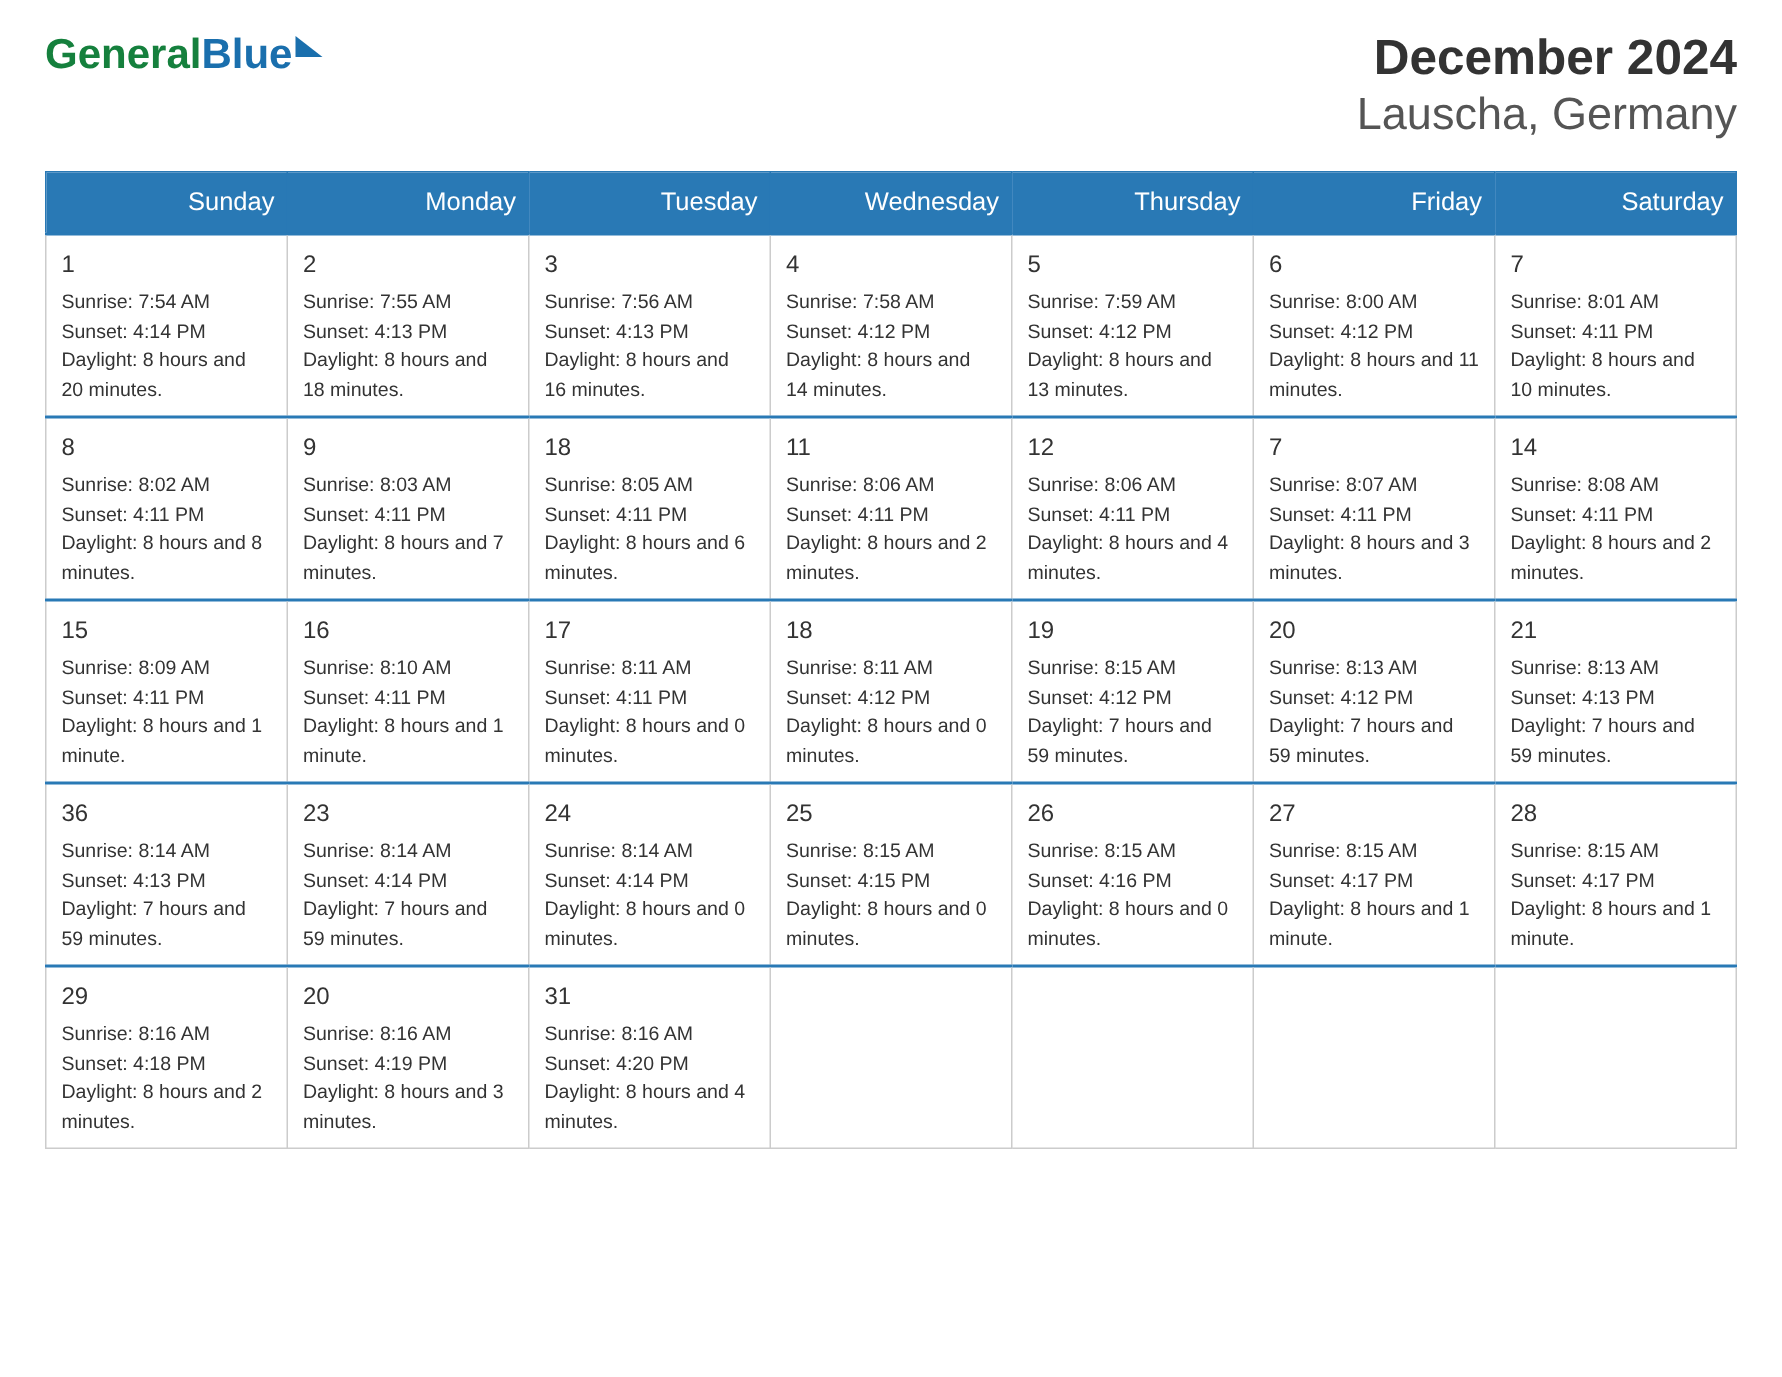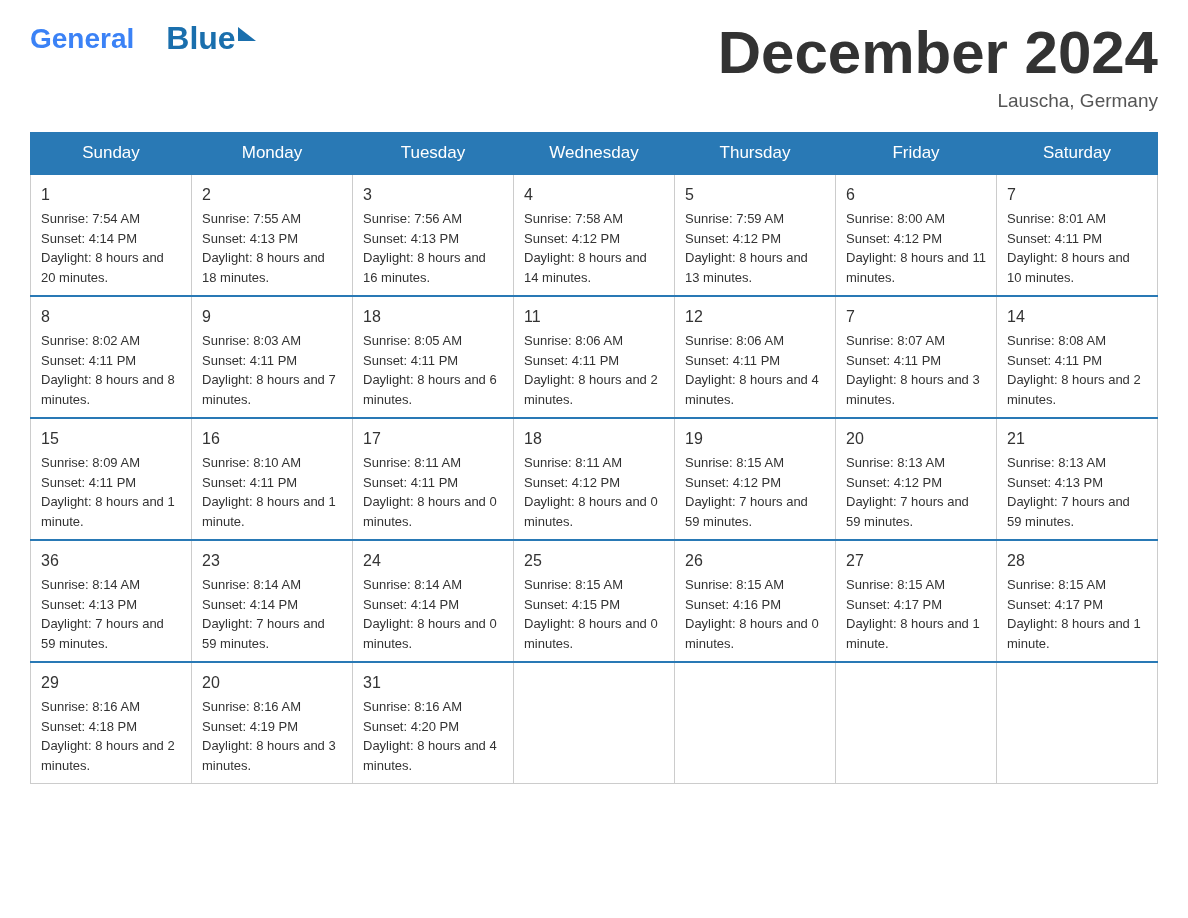--- a/index.html
+++ b/index.html
@@ -21,64 +21,63 @@
       flex-direction: column;
       align-items: flex-start;
     }
     .logo-text {
       display: flex;
       align-items: center;
     }
     .logo-general {
       font-size: 28px;
       font-weight: bold;
-      color: #3b82f6;
+      color: #15803d;
     }
     .logo-blue-container {
       display: flex;
       align-items: center;
     }
     .logo-blue {
-      font-size: 32px;
+      font-size: 28px;
       font-weight: bold;
       color: #1a6fad;
-      margin-left: 32px;
     }
     .logo-triangle {
       width: 0;
       height: 0;
       border-left: 18px solid #1a6fad;
       border-top: 14px solid transparent;
       border-bottom: 0px solid transparent;
       margin-left: 2px;
       margin-top: -10px;
     }
     .title-area {
       text-align: right;
     }
     .month-title {
-      font-size: 60px;
+      font-size: 33px;
       font-weight: bold;
       color: #333;
       line-height: 1.1;
     }
     .location {
-      font-size: 19px;
+      font-size: 30px;
       color: #555;
       margin-top: 4px;
     }
     .calendar {
       width: 100%;
       border-collapse: collapse;
     }
     .calendar th {
       background-color: #2979b5;
       color: #fff;
       padding: 10px 8px;
-      text-align: center;
+      text-align: right;
       font-size: 17px;
       font-weight: normal;
       border: 1px solid #2979b5;
     }
     .calendar td {
       vertical-align: top;
       padding: 8px 10px;
       border: 1px solid #ccc;
       font-size: 13px;
       line-height: 1.5;

